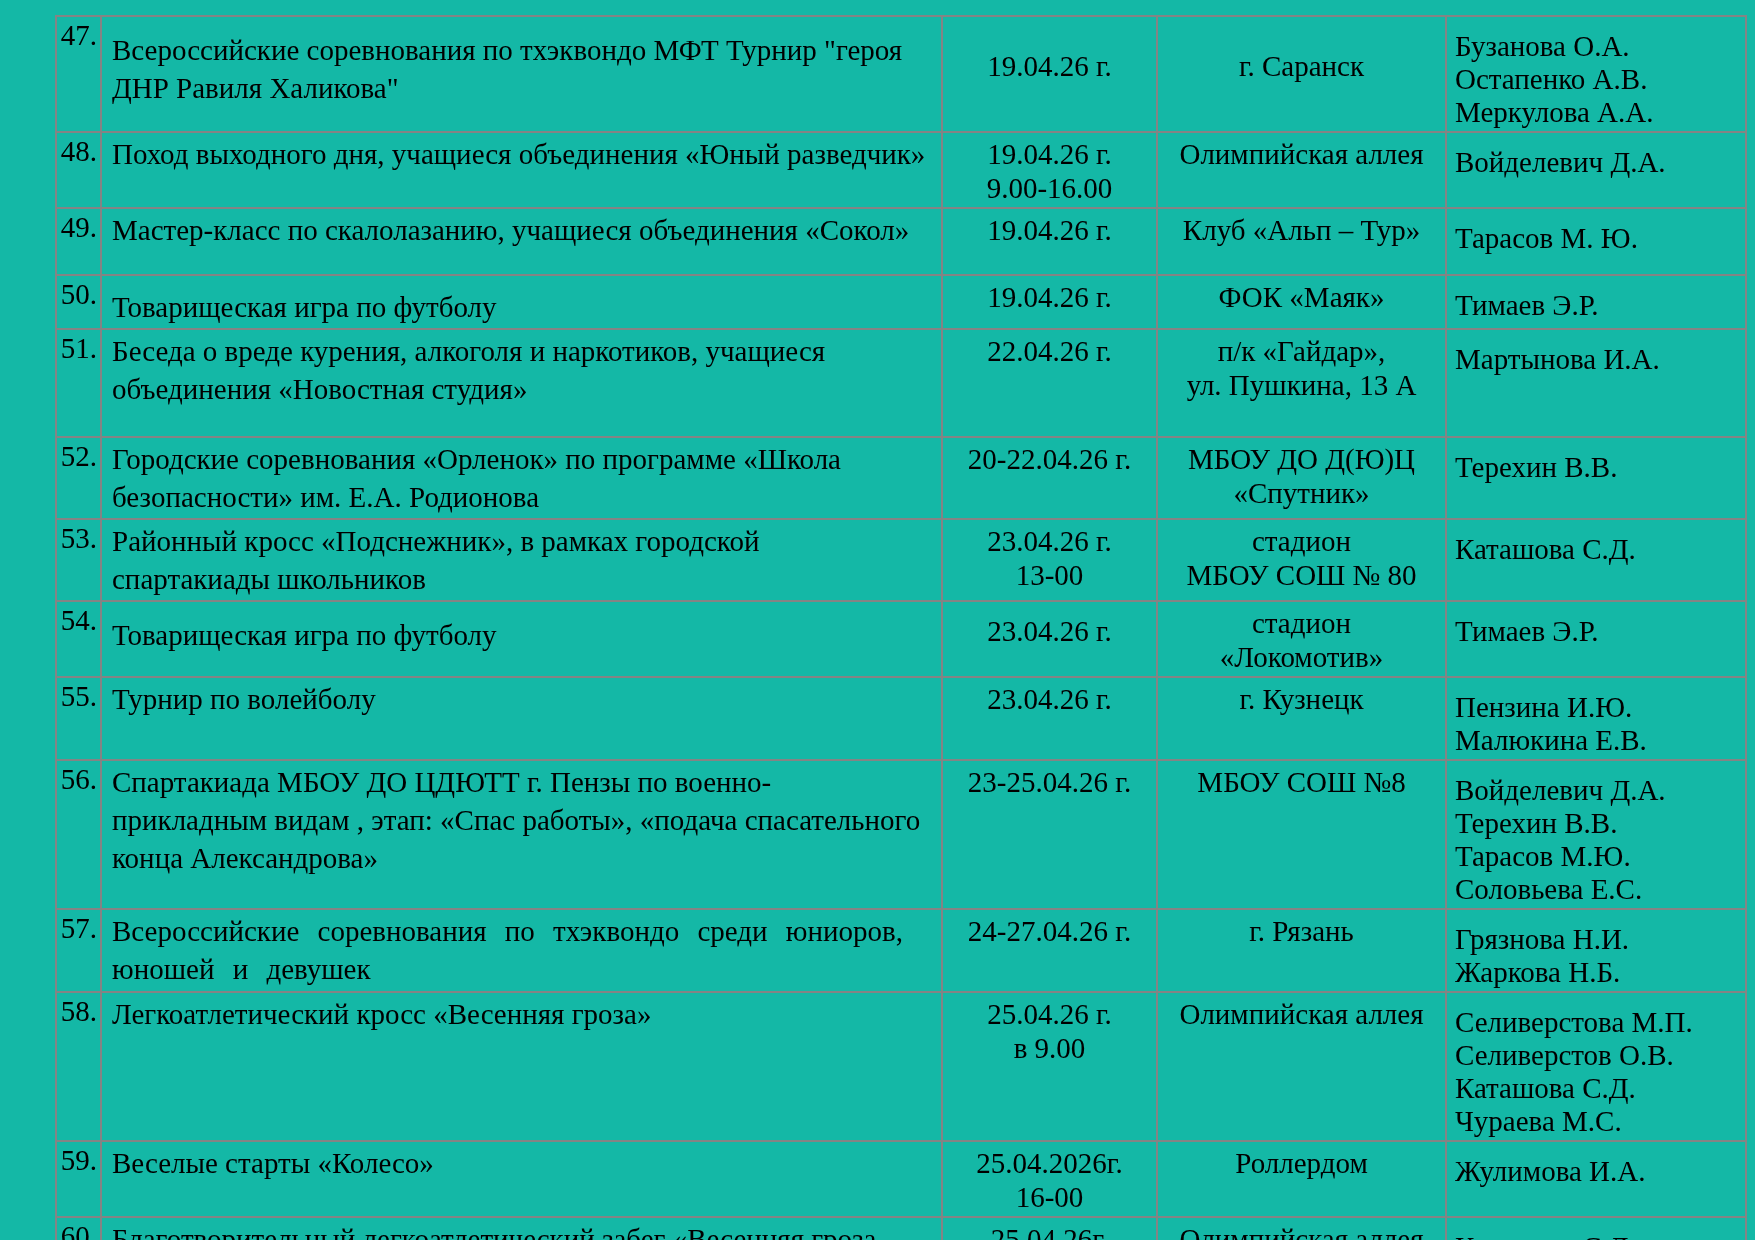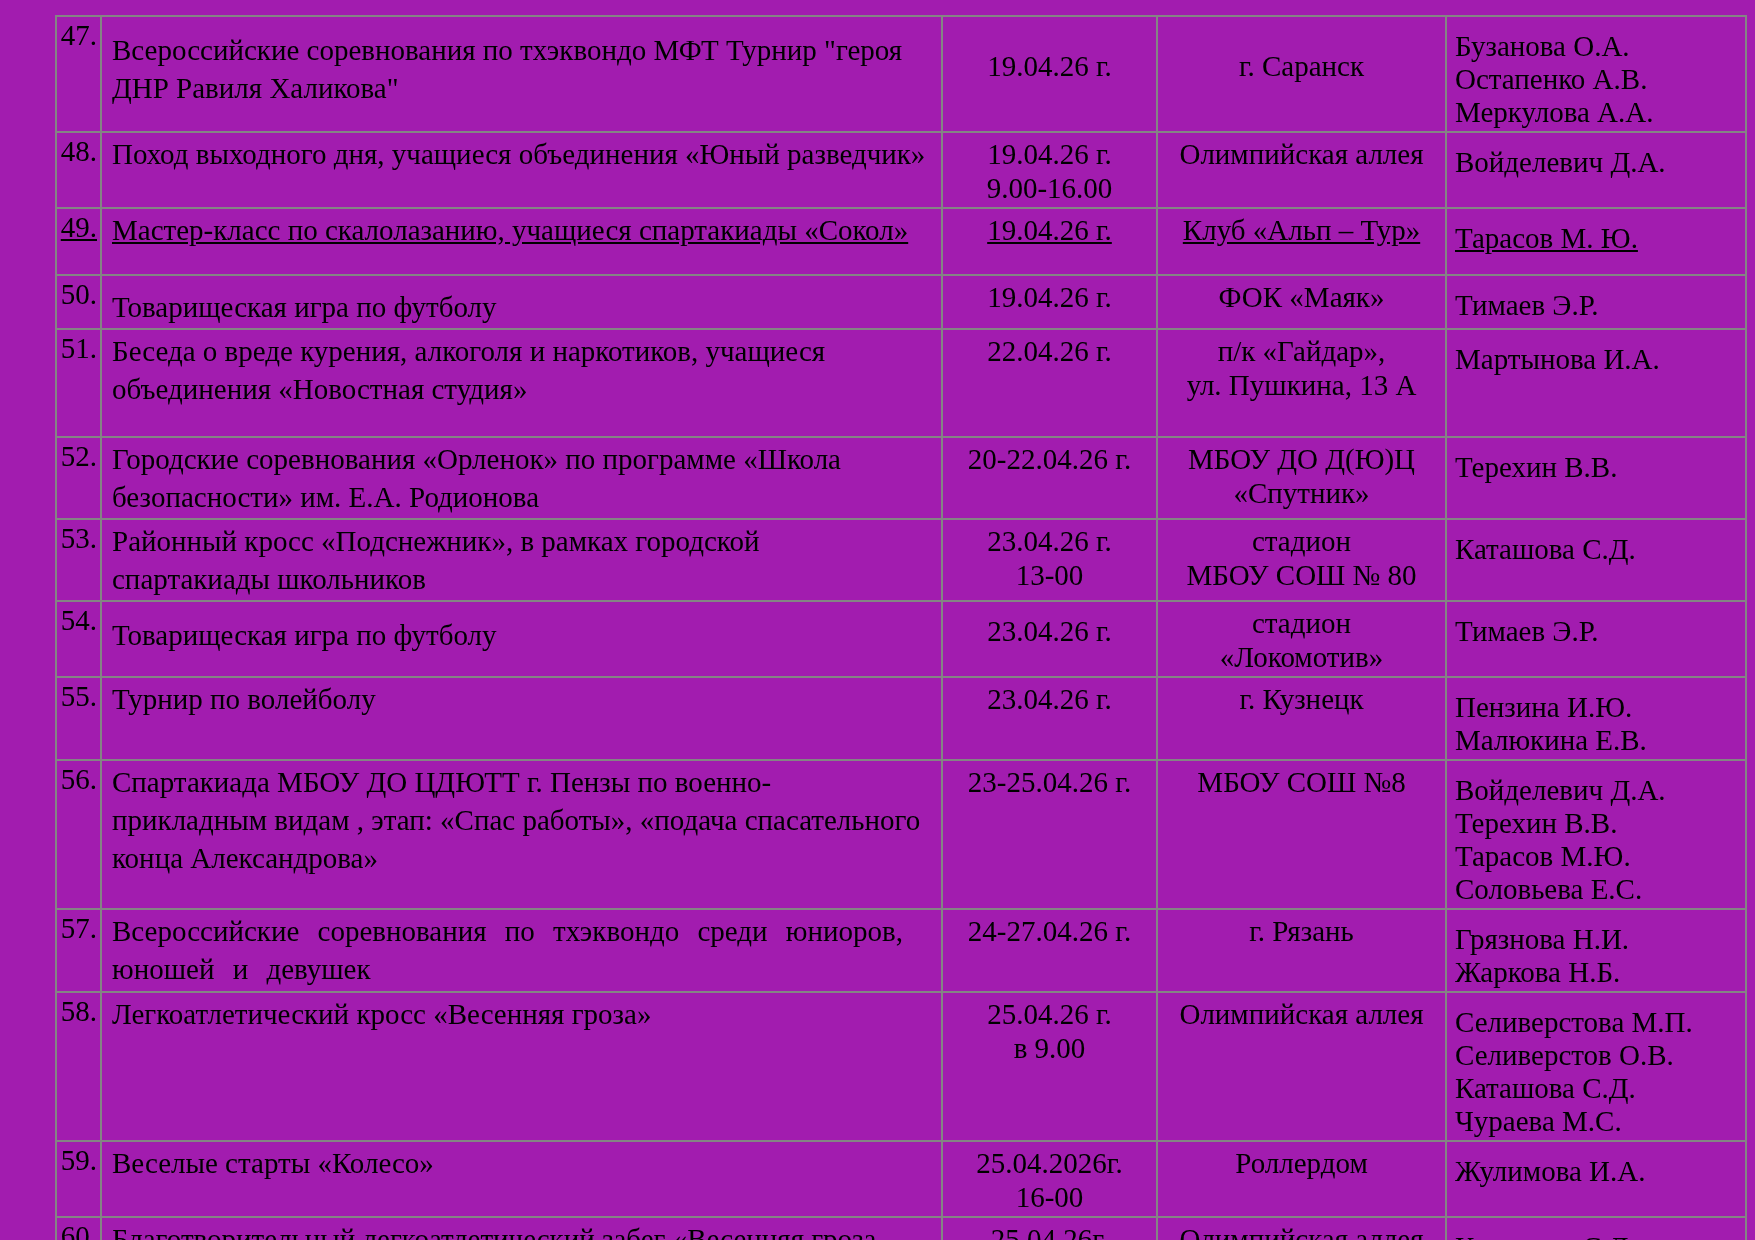--- a/index.html
+++ b/index.html
@@ -1,20 +1,20 @@
 <!DOCTYPE html>
 <html><head>
 <meta charset="utf-8">
 <style>
   html,body{margin:0;padding:0;background:#ffffff;}
   .page{
     position:relative;
     width:1755px;
     height:1240px;
-    background:#a21caf;
+    background:#14b8a6;
     color:#000000;
     font-family:"Liberation Serif", serif;
     overflow:hidden;
   }
   table.schedule{
     position:absolute;
     left:55px;
     top:15px;
     width:1690px;
     border-collapse:collapse;
@@ -54,21 +54,21 @@
     padding-top:4px;
   }
   td.resp{
     line-height:33px;
     padding-left:8px;
     padding-top:13px;
   }
   
   tbody tr:nth-child(1){height:101px;}
   tbody tr:nth-child(2){height:68px;}
-  tbody tr:nth-child(3){height:67px;text-decoration:underline;}
+  tbody tr:nth-child(3){height:67px;}
   tbody tr:nth-child(4){height:50px;margin-left:20px;}
   tbody tr:nth-child(5){height:108px;}
   tbody tr:nth-child(6){height:70px;}
   tbody tr:nth-child(7){height:64px;}
   tbody tr:nth-child(8){height:70px;}
   tbody tr:nth-child(9){height:69px;}
   tbody tr:nth-child(10){height:133px;}
   tbody tr:nth-child(11){height:72px;border-radius:16px;}
   tbody tr:nth-child(12){height:134px;}
   tbody tr:nth-child(13){height:67px;}
@@ -115,21 +115,21 @@
     <td class="date">19.04.26 г.
 9.00-16.00</td>
     <td class="loc">Олимпийская аллея</td>
     <td class="resp">
             <div>Войделевич Д.А.</div>
           </td>
   </tr>
 
   <tr>
     <td class="num">49.</td>
-    <td class="ev">Мастер-класс по скалолазанию, учащиеся спартакиады «Сокол»</td>
+    <td class="ev">Мастер-класс по скалолазанию, учащиеся объединения «Сокол»</td>
     <td class="date">19.04.26 г.</td>
     <td class="loc">Клуб «Альп – Тур»</td>
     <td class="resp">
             <div>Тарасов М. Ю.</div>
           </td>
   </tr>
 
   <tr>
     <td class="num">50.</td>
     <td class="ev">Товарищеская игра по футболу</td>

